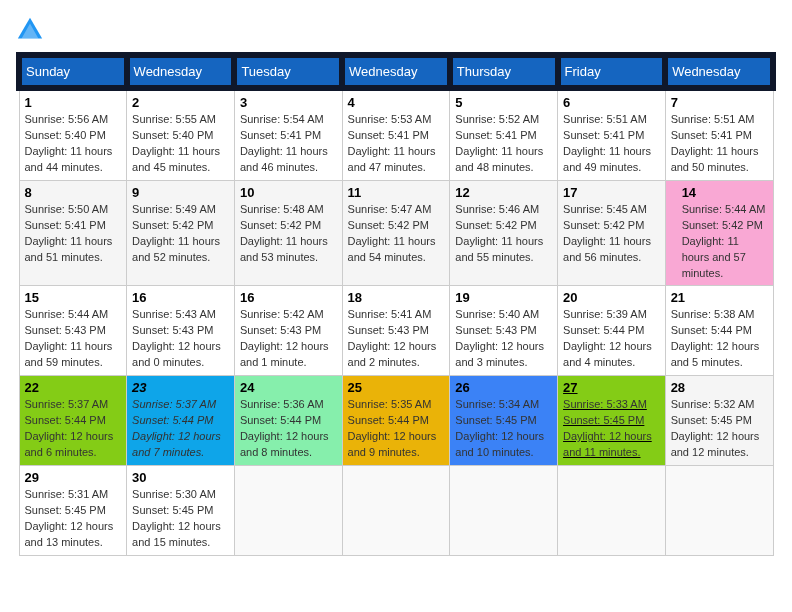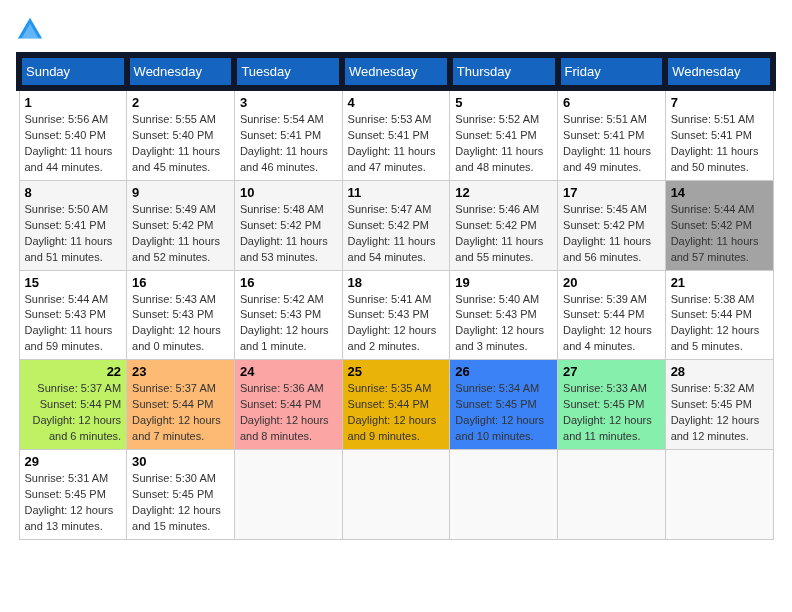--- a/index.html
+++ b/index.html
@@ -127,38 +127,38 @@
         <td><span class="day-num">6</span><span class="day-detail">Sunrise: 5:51 AM<br>Sunset: 5:41 PM<br>Daylight: 11 hours and 49 minutes.</span></td>
         <td><span class="day-num">7</span><span class="day-detail">Sunrise: 5:51 AM<br>Sunset: 5:41 PM<br>Daylight: 11 hours and 50 minutes.</span></td>
       </tr>
       <tr>
         <td style="background: rgb(245, 245, 245);"><span class="day-num">8</span><span class="day-detail">Sunrise: 5:50 AM<br>Sunset: 5:41 PM<br>Daylight: 11 hours and 51 minutes.</span></td>
         <td style="background: rgb(245, 245, 245);"><span class="day-num">9</span><span class="day-detail">Sunrise: 5:49 AM<br>Sunset: 5:42 PM<br>Daylight: 11 hours and 52 minutes.</span></td>
         <td style="background: rgb(245, 245, 245);"><span class="day-num">10</span><span class="day-detail">Sunrise: 5:48 AM<br>Sunset: 5:42 PM<br>Daylight: 11 hours and 53 minutes.</span></td>
         <td style="background: rgb(245, 245, 245);"><span class="day-num">11</span><span class="day-detail">Sunrise: 5:47 AM<br>Sunset: 5:42 PM<br>Daylight: 11 hours and 54 minutes.</span></td>
         <td style="background: rgb(245, 245, 245);"><span class="day-num">12</span><span class="day-detail">Sunrise: 5:46 AM<br>Sunset: 5:42 PM<br>Daylight: 11 hours and 55 minutes.</span></td>
         <td style="background: rgb(245, 245, 245);"><span class="day-num">17</span><span class="day-detail">Sunrise: 5:45 AM<br>Sunset: 5:42 PM<br>Daylight: 11 hours and 56 minutes.</span></td>
-        <td style="background: #a3a3a3;"><span class="day-num">14</span><span class="day-detail">Sunrise: 5:44 AM<br>Sunset: 5:42 PM<br>Daylight: 11 hours and 57 minutes.</span></td>
+        <td style="background: #f9a8d4; padding-left: 16px;"><span class="day-num">14</span><span class="day-detail">Sunrise: 5:44 AM<br>Sunset: 5:42 PM<br>Daylight: 11 hours and 57 minutes.</span></td>
       </tr>
       <tr>
         <td><span class="day-num">15</span><span class="day-detail">Sunrise: 5:44 AM<br>Sunset: 5:43 PM<br>Daylight: 11 hours and 59 minutes.</span></td>
         <td><span class="day-num">16</span><span class="day-detail">Sunrise: 5:43 AM<br>Sunset: 5:43 PM<br>Daylight: 12 hours and 0 minutes.</span></td>
         <td><span class="day-num">16</span><span class="day-detail">Sunrise: 5:42 AM<br>Sunset: 5:43 PM<br>Daylight: 12 hours and 1 minute.</span></td>
         <td><span class="day-num">18</span><span class="day-detail">Sunrise: 5:41 AM<br>Sunset: 5:43 PM<br>Daylight: 12 hours and 2 minutes.</span></td>
         <td><span class="day-num">19</span><span class="day-detail">Sunrise: 5:40 AM<br>Sunset: 5:43 PM<br>Daylight: 12 hours and 3 minutes.</span></td>
         <td><span class="day-num">20</span><span class="day-detail">Sunrise: 5:39 AM<br>Sunset: 5:44 PM<br>Daylight: 12 hours and 4 minutes.</span></td>
         <td><span class="day-num">21</span><span class="day-detail">Sunrise: 5:38 AM<br>Sunset: 5:44 PM<br>Daylight: 12 hours and 5 minutes.</span></td>
       </tr>
       <tr>
-        <td style="background: #bef264; text-align: right;"><span class="day-num">22</span><span class="day-detail">Sunrise: 5:37 AM<br>Sunset: 5:44 PM<br>Daylight: 12 hours and 6 minutes.</span></td>
-        <td style="background: #fdba74;"><span class="day-num">23</span><span class="day-detail">Sunrise: 5:37 AM<br>Sunset: 5:44 PM<br>Daylight: 12 hours and 7 minutes.</span></td>
-        <td style="background: #fca5a5;"><span class="day-num">24</span><span class="day-detail">Sunrise: 5:36 AM<br>Sunset: 5:44 PM<br>Daylight: 12 hours and 8 minutes.</span></td>
+        <td style="background: #84cc16;"><span class="day-num">22</span><span class="day-detail">Sunrise: 5:37 AM<br>Sunset: 5:44 PM<br>Daylight: 12 hours and 6 minutes.</span></td>
+        <td style="background: #0ea5e9; font-style: italic;"><span class="day-num">23</span><span class="day-detail">Sunrise: 5:37 AM<br>Sunset: 5:44 PM<br>Daylight: 12 hours and 7 minutes.</span></td>
+        <td style="background: #86efac;"><span class="day-num">24</span><span class="day-detail">Sunrise: 5:36 AM<br>Sunset: 5:44 PM<br>Daylight: 12 hours and 8 minutes.</span></td>
         <td style="background: #eab308;"><span class="day-num">25</span><span class="day-detail">Sunrise: 5:35 AM<br>Sunset: 5:44 PM<br>Daylight: 12 hours and 9 minutes.</span></td>
         <td style="background: #3b82f6; margin-top: 40px;"><span class="day-num">26</span><span class="day-detail">Sunrise: 5:34 AM<br>Sunset: 5:45 PM<br>Daylight: 12 hours and 10 minutes.</span></td>
-        <td style="background: #86efac;"><span class="day-num">27</span><span class="day-detail">Sunrise: 5:33 AM<br>Sunset: 5:45 PM<br>Daylight: 12 hours and 11 minutes.</span></td>
+        <td style="background: #84cc16; text-decoration: underline;"><span class="day-num">27</span><span class="day-detail">Sunrise: 5:33 AM<br>Sunset: 5:45 PM<br>Daylight: 12 hours and 11 minutes.</span></td>
         <td style="background: rgb(245, 245, 245); margin-left: 25px;"><span class="day-num">28</span><span class="day-detail">Sunrise: 5:32 AM<br>Sunset: 5:45 PM<br>Daylight: 12 hours and 12 minutes.</span></td>
       </tr>
       <tr>
         <td><span class="day-num">29</span><span class="day-detail">Sunrise: 5:31 AM<br>Sunset: 5:45 PM<br>Daylight: 12 hours and 13 minutes.</span></td>
         <td><span class="day-num">30</span><span class="day-detail">Sunrise: 5:30 AM<br>Sunset: 5:45 PM<br>Daylight: 12 hours and 15 minutes.</span></td>
         <td class="empty"></td>
         <td class="empty"></td>
         <td class="empty"></td>
         <td class="empty"></td>
         <td class="empty"></td>

